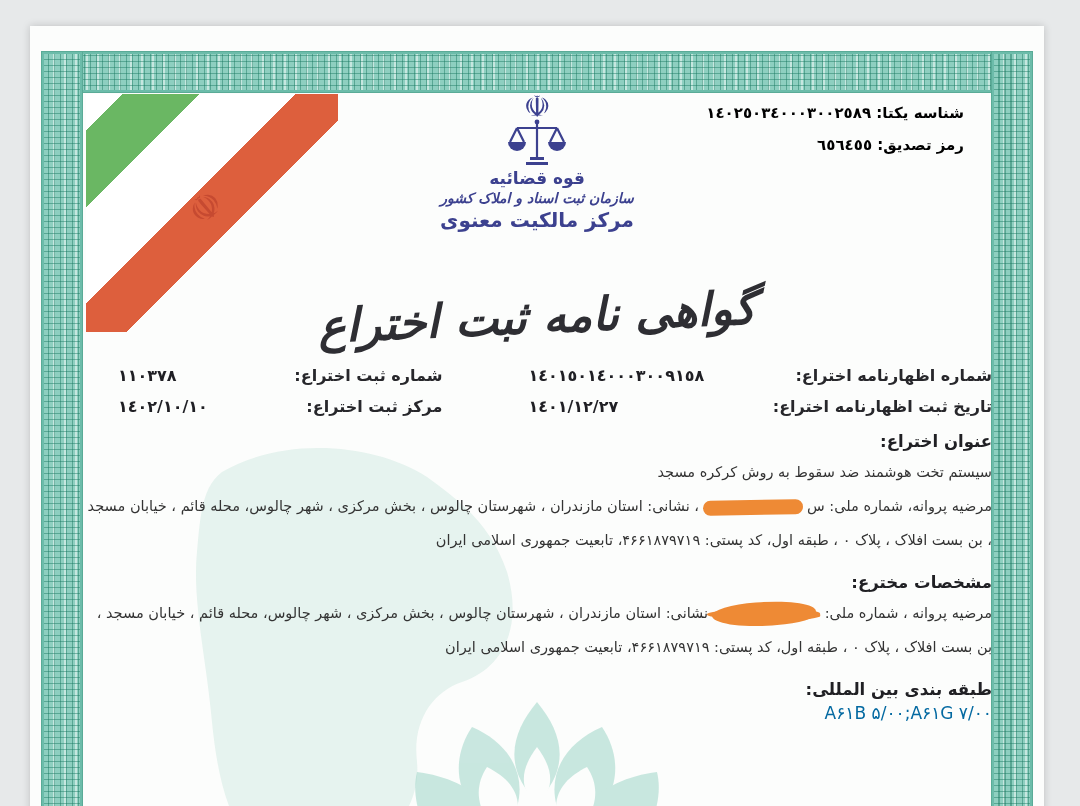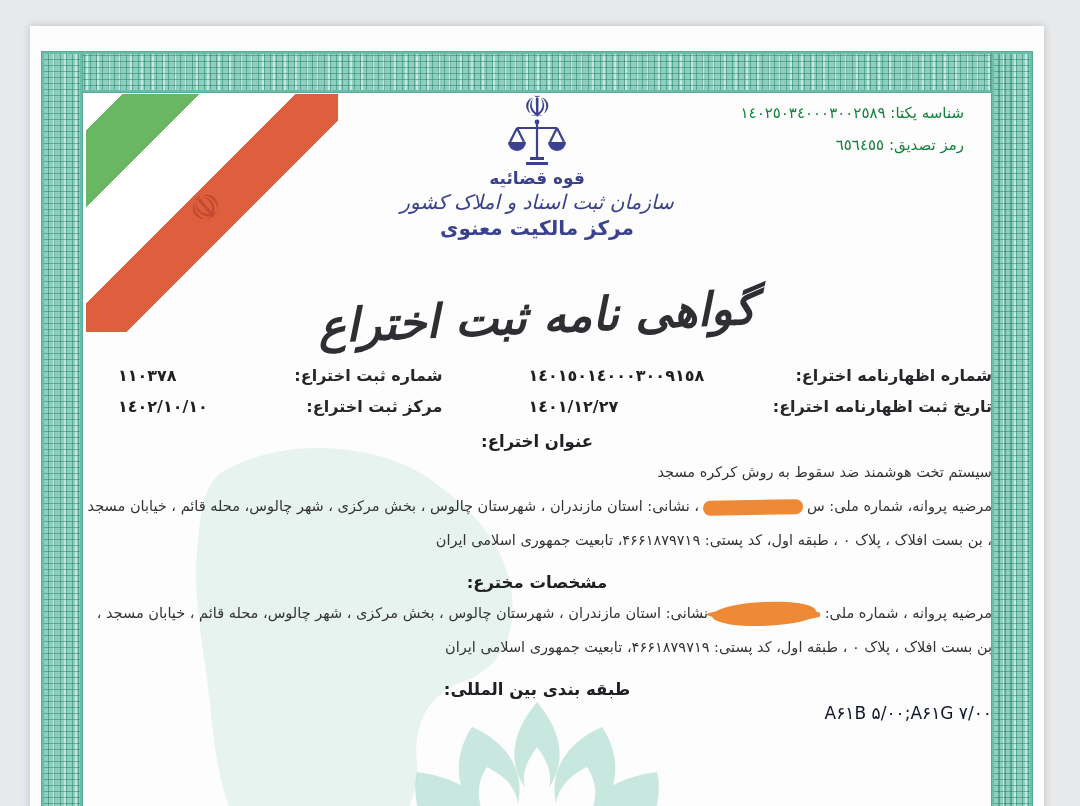--- a/index.html
+++ b/index.html
@@ -51,35 +51,35 @@
   }
   .flag-emblem {
     position:absolute; left:104px; top:96px;
     font-size:36px; color:#c64a31; transform:rotate(-40deg);
     line-height:1;
   }
 
   
   .header-ids {
     position:absolute; right:28px; top:6px;
-    color:#15803d; font-size:15px; font-weight:normal; text-align:right;
+    color:#000000; font-size:15px; font-weight:bold; text-align:right;
     line-height:2.1;
   }
   .header-ids .id-line2 { padding-left:40px; }
   .id-value { letter-spacing:.5px; }
 
   
   .logo {
     position:absolute; left:50%; top:0; transform:translateX(-50%);
     width:380px; text-align:center; color:#3c418f;
   }
   .logo-emblem { font-size:30px; line-height:1; }
   .logo-scales { margin-top:-4px; }
   .logo-line1 { font-size:17px; font-weight:bold; margin-top:-2px; }
-  .logo-line2 { font-size:20px; font-style:italic; margin-top:2px; }
+  .logo-line2 { font-size:14px; font-style:italic; margin-top:2px;font-weight:bold; }
   .logo-line3 { font-size:20px; font-weight:bold; margin-top:2px; }
 
   
   .title {
     margin-top:198px; text-align:center;
     font-size:46px; font-weight:bold; font-style:italic;
     color:#2e2e33; transform:rotate(-2.5deg);
     letter-spacing:-1px;
   }
 
@@ -91,26 +91,25 @@
   .info-cell { display:flex; justify-content:space-between; align-items:baseline; }
   .info-cell.col-right { padding-left:46px; }
   .info-cell.col-left  { padding-left:36px; padding-right:40px; }
   .info-label { font-weight:bold; font-size:16px; color:#27272b; }
   .info-value { font-weight:bold; font-size:16px; color:#1f1f24; letter-spacing:1px;text-align:center; }
 
   
   .section-heading {
     font-size:16.5px; font-weight:bold; color:#202024;
     margin:16px 0 4px;
-    text-align:center;
   }
   .section-body {
     font-size:14.5px; line-height:2.35; color:#333; text-align:right;
   }
-  .class-value { display:block; text-align:right; font-size:17px; color:#0f172a; margin-top:2px; }
+  .class-value { display:block; text-align:right; font-size:17px; color:#0369a1; margin-top:2px; }
 
   .redaction {
     display:inline-block; vertical-align:middle;
     background:#ee8a35; margin:0 4px;
   }
   .redaction-owner   { width:100px; height:15px; border-radius:9px; transform:rotate(-1deg); }
   .redaction-inventor{
     width:104px; height:24px; border-radius:45% 55% 40% 60%;
     transform:rotate(-4deg);
     box-shadow:10px 3px 0 -6px #ee8a35, -12px -2px 0 -7px #ee8a35;

